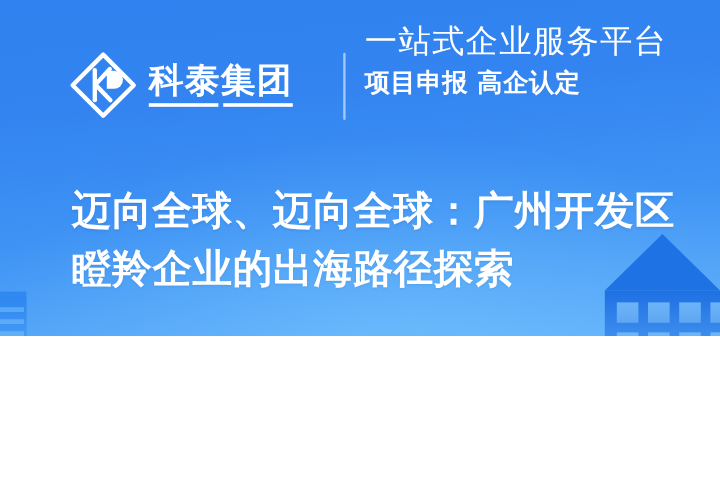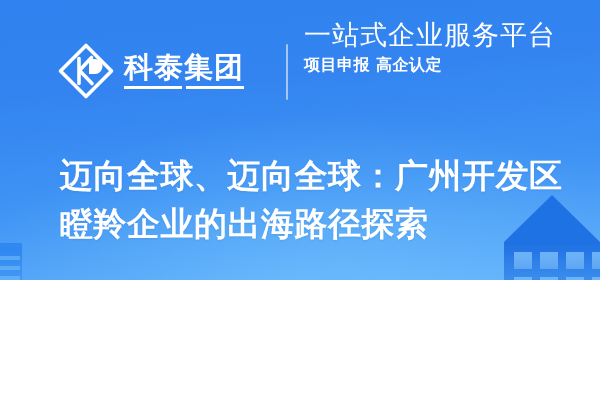--- a/index.html
+++ b/index.html
@@ -114,21 +114,21 @@
   .tagline-main {
     font-size: 27px;
     font-weight: 400;
     color: #ffffff;
     letter-spacing: 1px;
     white-space: nowrap;
     line-height: 1.1;
     font-family: "DejaVu Sans", "Liberation Sans", sans-serif;
   }
   .tagline-sub {
-    font-size: 16px;
+    font-size: 21px;
     font-weight: 700;
     color: #ffffff;
     letter-spacing: 0.5px;
     white-space: nowrap;
     font-family: "DejaVu Serif", "Liberation Serif", serif;
   }
 
   
   .title {
     position: absolute;

